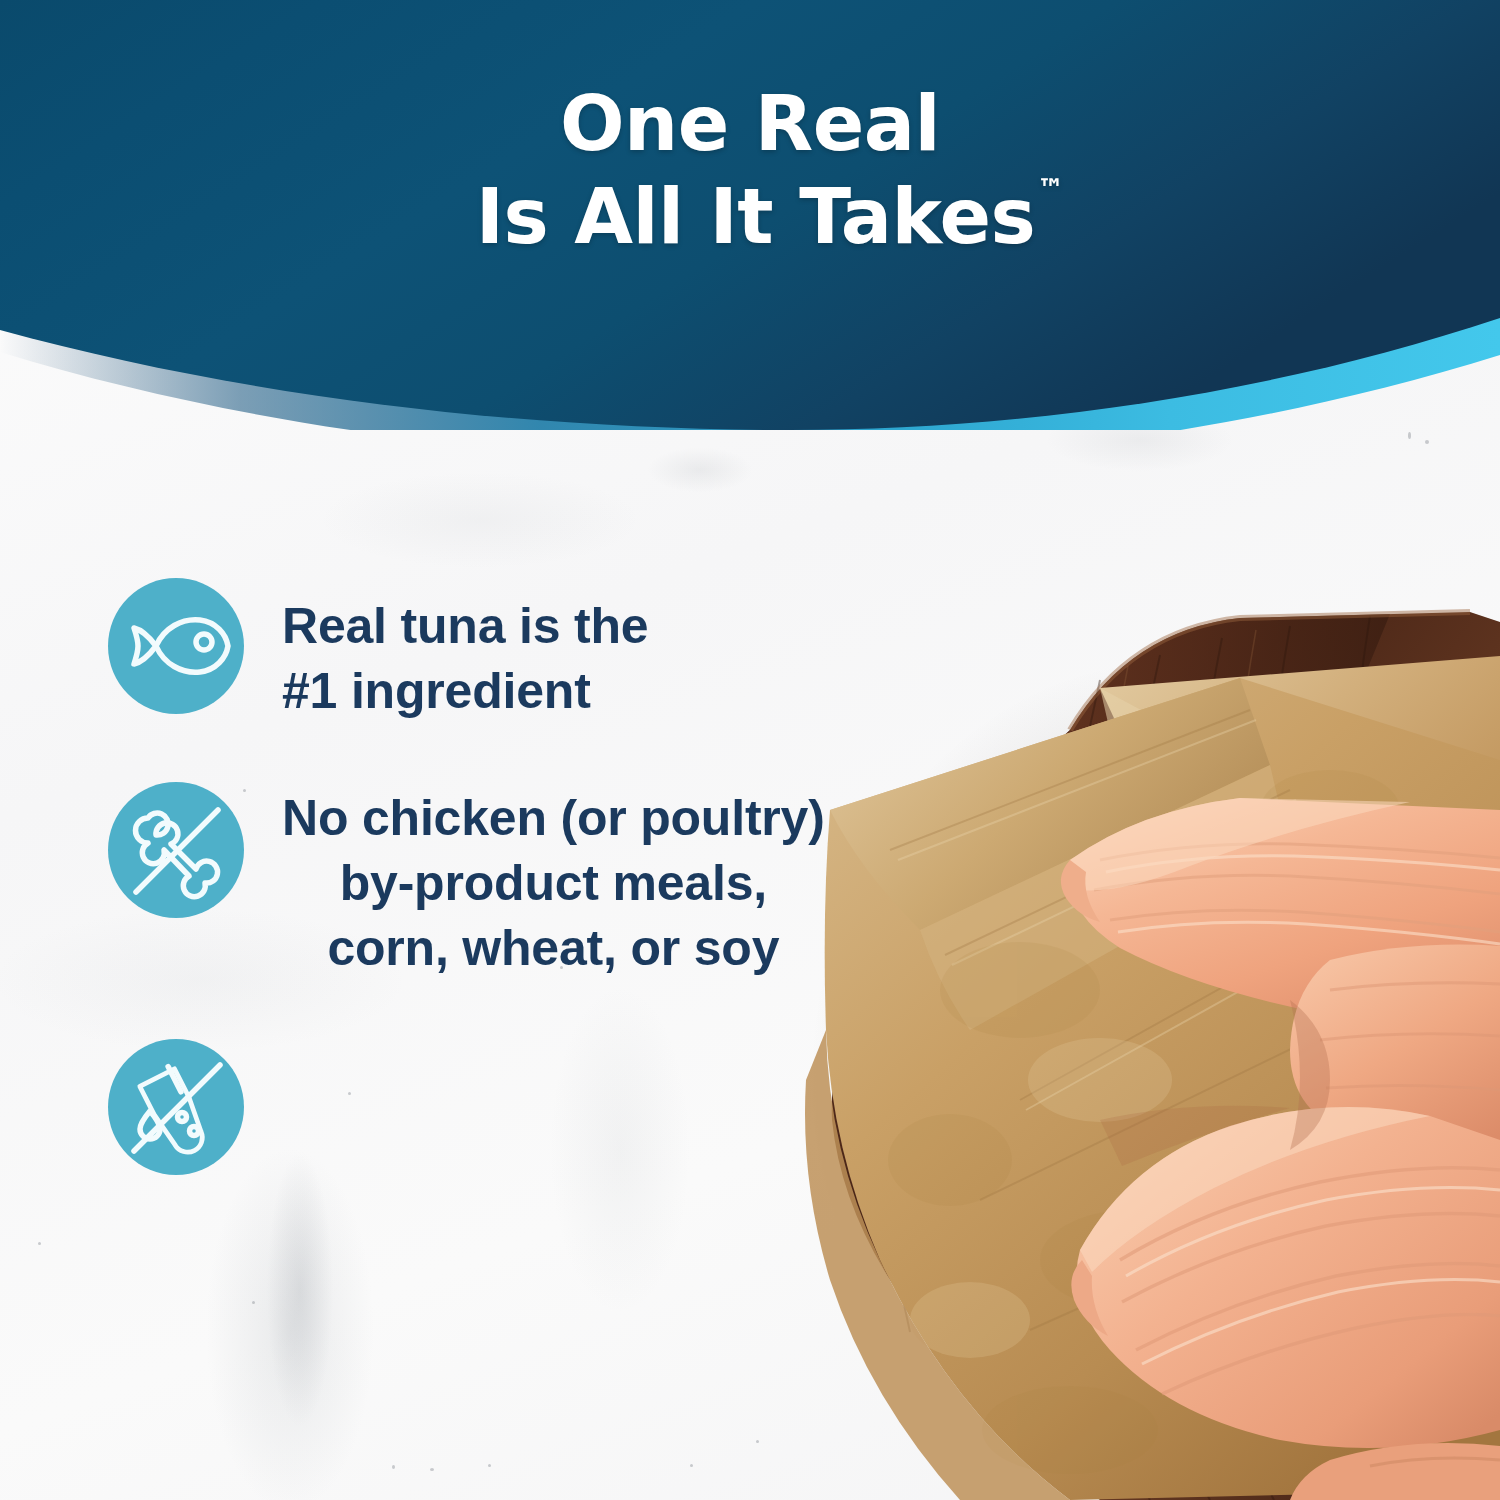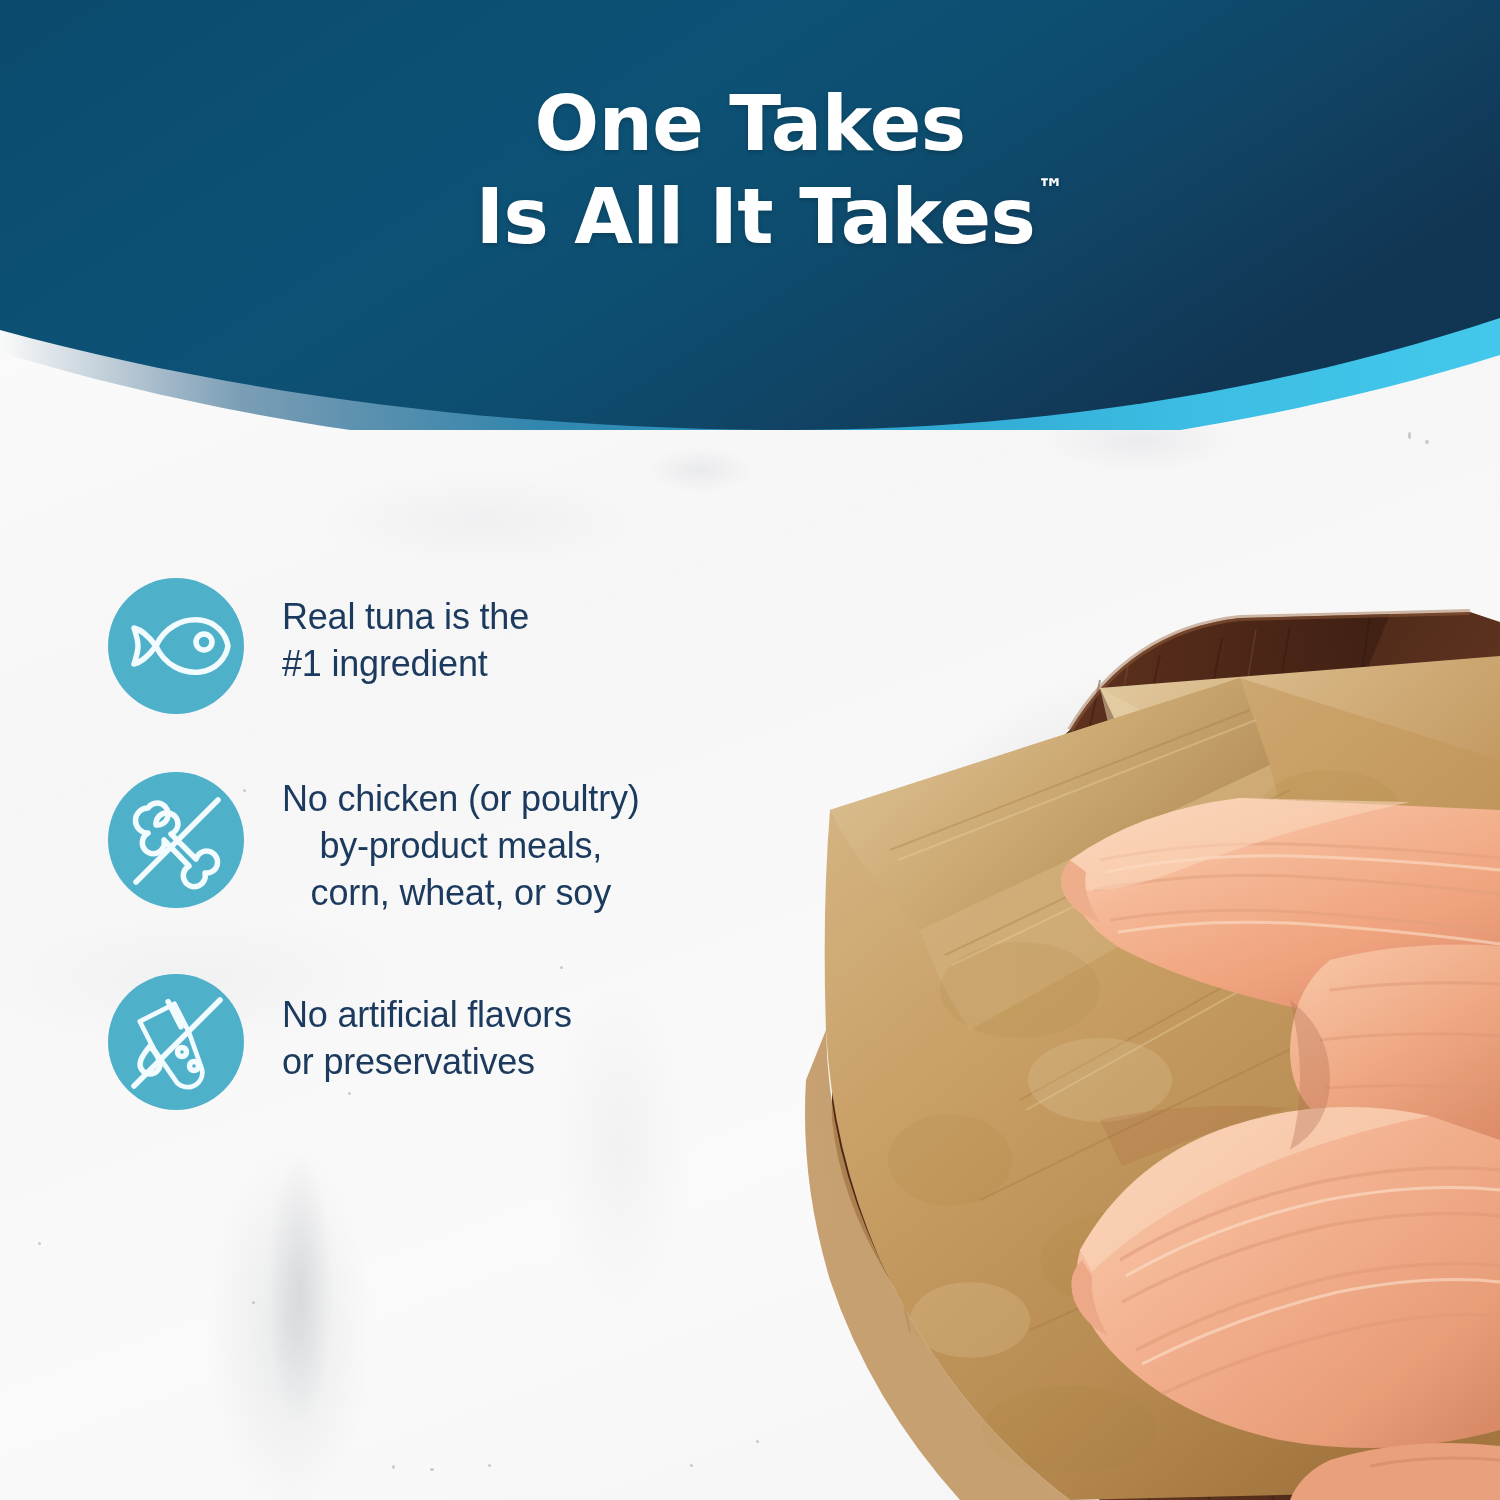--- a/index.html
+++ b/index.html
@@ -96,22 +96,22 @@
   }
   .icon-circle svg {
     position: absolute;
     inset: 0;
     width: 136px;
     height: 136px;
   }
 
   .bullet-text {
     color: #1B3A5E;
-    font-size: 36px;
-    font-weight: normal;
+    font-size: 50px;
+    font-weight: bold;
     line-height: 1.30;
     padding-top: 16px;
     letter-spacing: -0.2px;
     white-space: pre-line;
   }
   .bullet.b2 .bullet-text { padding-top: 4px; text-align: center; }
   .bullet.b3 .bullet-text { padding-top: 18px; }
 
   
   .photo {
@@ -334,21 +334,21 @@
 
       <path d="M0 0 L1500 0 L1500 355
                C1260 430 1010 462 790 462
                C520 462 240 426 0 352 Z" fill="url(#accentGrad)"></path>
 
       <path d="M0 0 L1500 0 L1500 318
                C1260 398 1010 430 790 430
                C520 430 240 396 0 330 Z" fill="url(#bannerGrad)"></path>
     </svg>
 
-    <div class="headline"><span>One Takes</span>
+    <div class="headline"><span>One Real</span>
 <span class="l2"><span>Is All It Takes</span><span class="tm">™</span></span></div>
   </div>
 
   <div class="bullets">
 
     <div class="bullet b1">
       <div class="icon-circle">
         <svg viewBox="0 0 136 136" xmlns="http://www.w3.org/2000/svg">
           <g fill="none" stroke="#F2FBFD" stroke-width="5.5" stroke-linecap="round" stroke-linejoin="round">
 
@@ -397,18 +397,16 @@
 
             <circle cx="74" cy="78" r="4.5"></circle>
             <circle cx="86" cy="92" r="4.5"></circle>
 
             <path d="M42 72 C42 72 32 84 32 90 a10 10 0 0 0 20 0 C52 84 42 72 42 72 Z"></path>
 
             <path d="M112 26 L26 112"></path>
           </g>
         </svg>
       </div>
-      <div class="bullet-text">No artificial flavors
-or preservatives</div>
     </div>
 
   </div>
 </div>
 
 </body></html>

